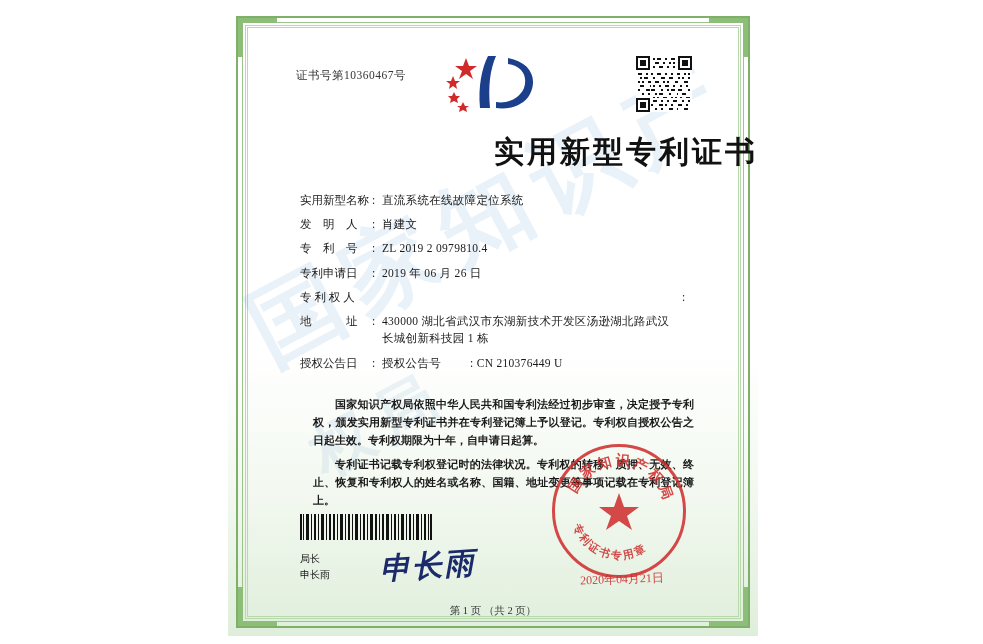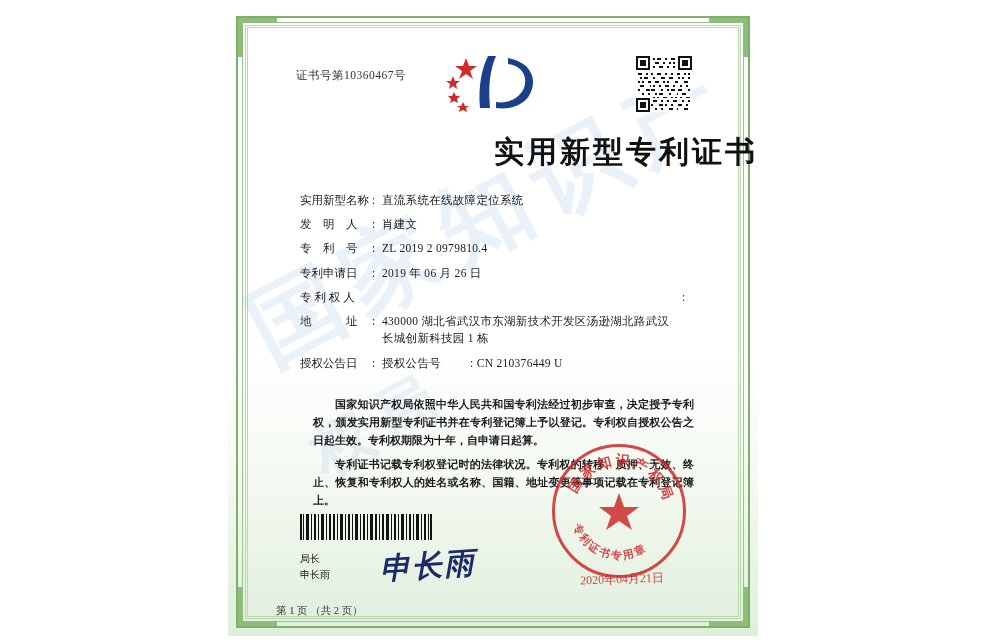--- a/index.html
+++ b/index.html
@@ -120,22 +120,22 @@
   .seal .arc{
     position:absolute;left:0;top:0;width:128px;height:128px;
   }
   .seal-date{
     position:absolute;right:70px;bottom:48px;width:132px;text-align:center;
     color:#cf2b2b;font-size:12px;opacity:.9;transform:rotate(-2deg);
   }
 
   
   .footer{
-    position:absolute;left:0;right:0;bottom:18px;
-    font-size:10.5px;color:#333;margin-left:48px;
+    position:absolute;left:0;right:0;bottom:18px;text-align:center;
+    font-size:10.5px;color:#333;
   }
 </style>
 </head>
 <body>
 
 <div class="page">
   <div class="sheet">
 
     <div class="border-outer"></div>
     <div class="border-inner"></div>

